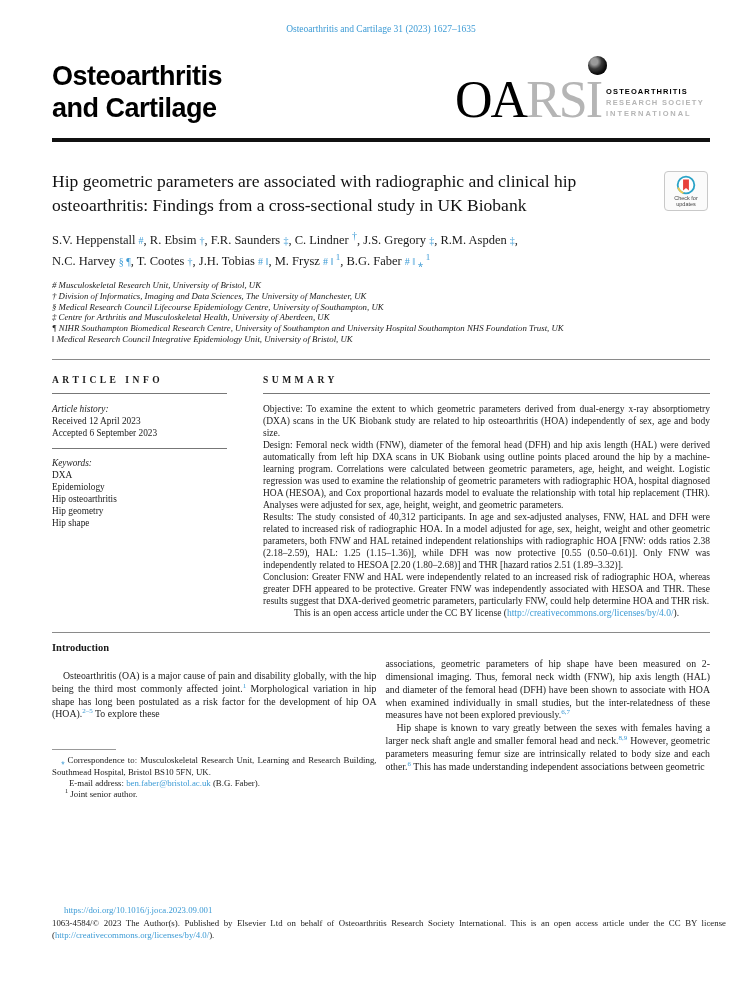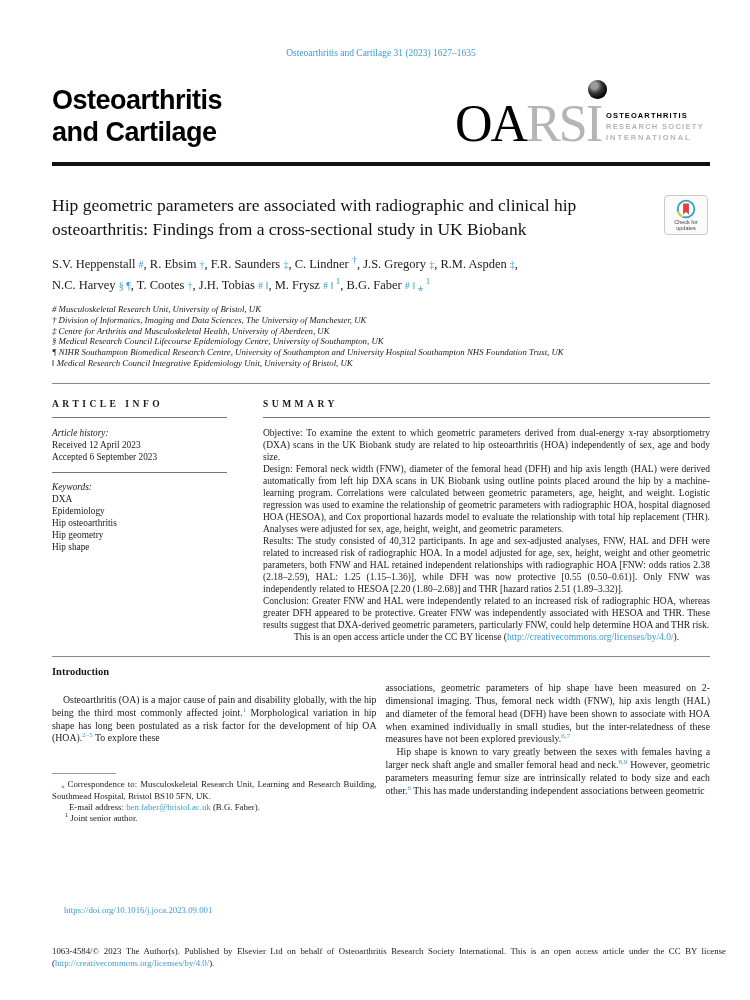--- a/index.html
+++ b/index.html
@@ -14,21 +14,21 @@
     overflow: hidden;
   }
   .inner { padding: 0 40px 0 52px; }
   .link { color: #3d9bd5; text-decoration: none; cursor: pointer; }
   .sym { color: #3d9bd5; font-size: 0.8em; }
   .ref { color: #3d9bd5; }
   sup { font-size: 0.72em; vertical-align: super; line-height: 0; }
   .ital { }
 
   
-  .journal-ref { padding-top: 48px; text-align: center; font-size: 9.5px; }
+  .journal-ref { padding-top: 24px; text-align: center; font-size: 9.5px; }
   .masthead { margin-top: 26px; display: flex; justify-content: space-between; align-items: flex-end; }
   .journal-title {
     font-family: "Liberation Sans", sans-serif;
     font-weight: bold; font-size: 27px; line-height: 32px; letter-spacing: -0.5px; color: #000;
   }
   .oarsi { display: flex; align-items: flex-end; margin-right: 6px; margin-bottom: 2px; }
   .oarsi-letters { position: relative; font-family: "Liberation Serif", serif; font-size: 52px; line-height: 44px; letter-spacing: -2px; }
   .oarsi-oa { color: #000; font-family: Liberation Serif, serif; }
   .oarsi-rsi { color: #b5b5b5; }
   .globe {
@@ -86,21 +86,21 @@
 
   
   .footnotes { margin-top: 28px; font-size: 8.8px; line-height: 11px; text-align: justify; }
   .fn-rule { border: 0; border-top: 1px solid #999; width: 64px; margin: 0 0 5px 0; }
   .fn-corr { text-indent: 9px; }
   .fn-email { text-indent: 17px; }
   .fn-joint { text-indent: 13px; }
 
   
   .doi { position: absolute; left: 64px; top: 905px; font-size: 8.8px; }
-  .footer-license { position: absolute; left: 52px; right: 24px; top: 918px; font-size: 8.8px; line-height: 11.5px; text-align: justify; margin-top: 28px; }
+  .footer-license { position: absolute; left: 52px; right: 24px; top: 918px; font-size: 8.8px; line-height: 11.5px; text-align: justify; }
 </style>
 </head>
 <body>
 
 <div class="page">
   <div class="inner">
 
     <div class="journal-ref link">Osteoarthritis and Cartilage 31 (2023) 1627–1635</div>
 
     <div class="masthead">
@@ -141,22 +141,22 @@
     </div>
 
     <div class="authors">
       <div><span>S.V. Heppenstall </span><span class="sym">#</span><span>, R. Ebsim </span><span class="sym">†</span><span>, F.R. Saunders </span><span class="sym">‡</span><span>, C. Lindner </span><sup class="sym">†</sup><span>, J.S. Gregory </span><span class="sym">‡</span><span>, R.M. Aspden </span><span class="sym">‡</span><span>,</span></div>
       <div><span>N.C. Harvey </span><span class="sym">§ ¶</span><span>, T. Cootes </span><span class="sym">†</span><span>, J.H. Tobias </span><span class="sym"># ‖</span><span>, M. Frysz </span><span class="sym"># ‖ </span><sup class="ref">1</sup><span>, B.G. Faber </span><span class="sym"># ‖ ⁎ </span><sup class="ref">1</sup></div>
     </div>
 
     <div class="affiliations">
       <div># Musculoskeletal Research Unit, University of Bristol, UK</div>
       <div>† Division of Informatics, Imaging and Data Sciences, The University of Manchester, UK</div>
+      <div>§ Medical Research Council Lifecourse Epidemiology Centre, University of Southampton, UK</div>
       <div>‡ Centre for Arthritis and Musculoskeletal Health, University of Aberdeen, UK</div>
-      <div>§ Medical Research Council Lifecourse Epidemiology Centre, University of Southampton, UK</div>
       <div>¶ NIHR Southampton Biomedical Research Centre, University of Southampton and University Hospital Southampton NHS Foundation Trust, UK</div>
       <div>‖ Medical Research Council Integrative Epidemiology Unit, University of Bristol, UK</div>
     </div>
   </div>
 
   <hr class="thin-rule rule-a">
 
   <div class="inner">
     <div class="info-summary">
 

